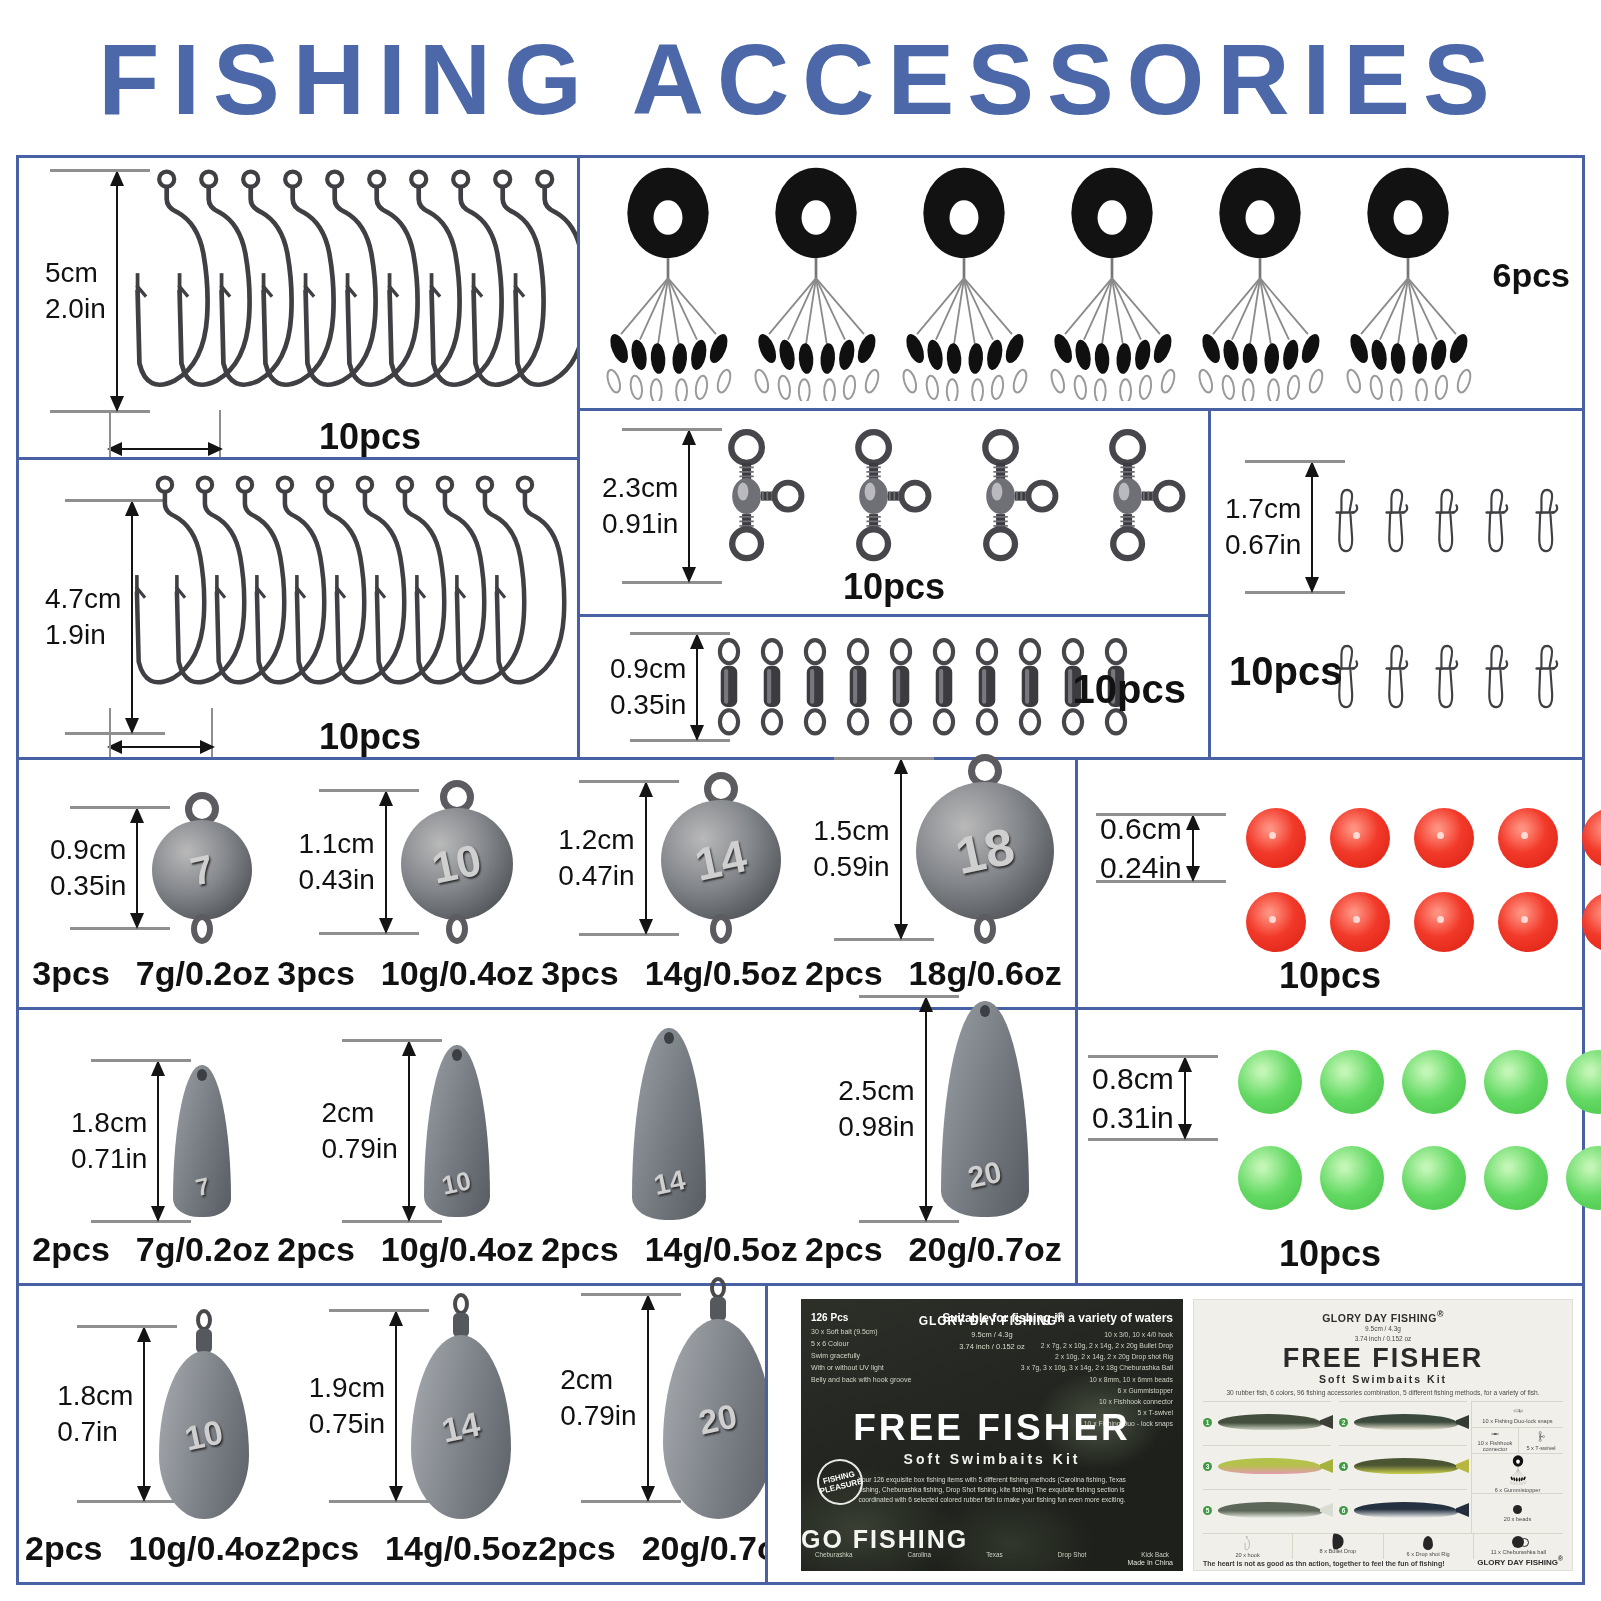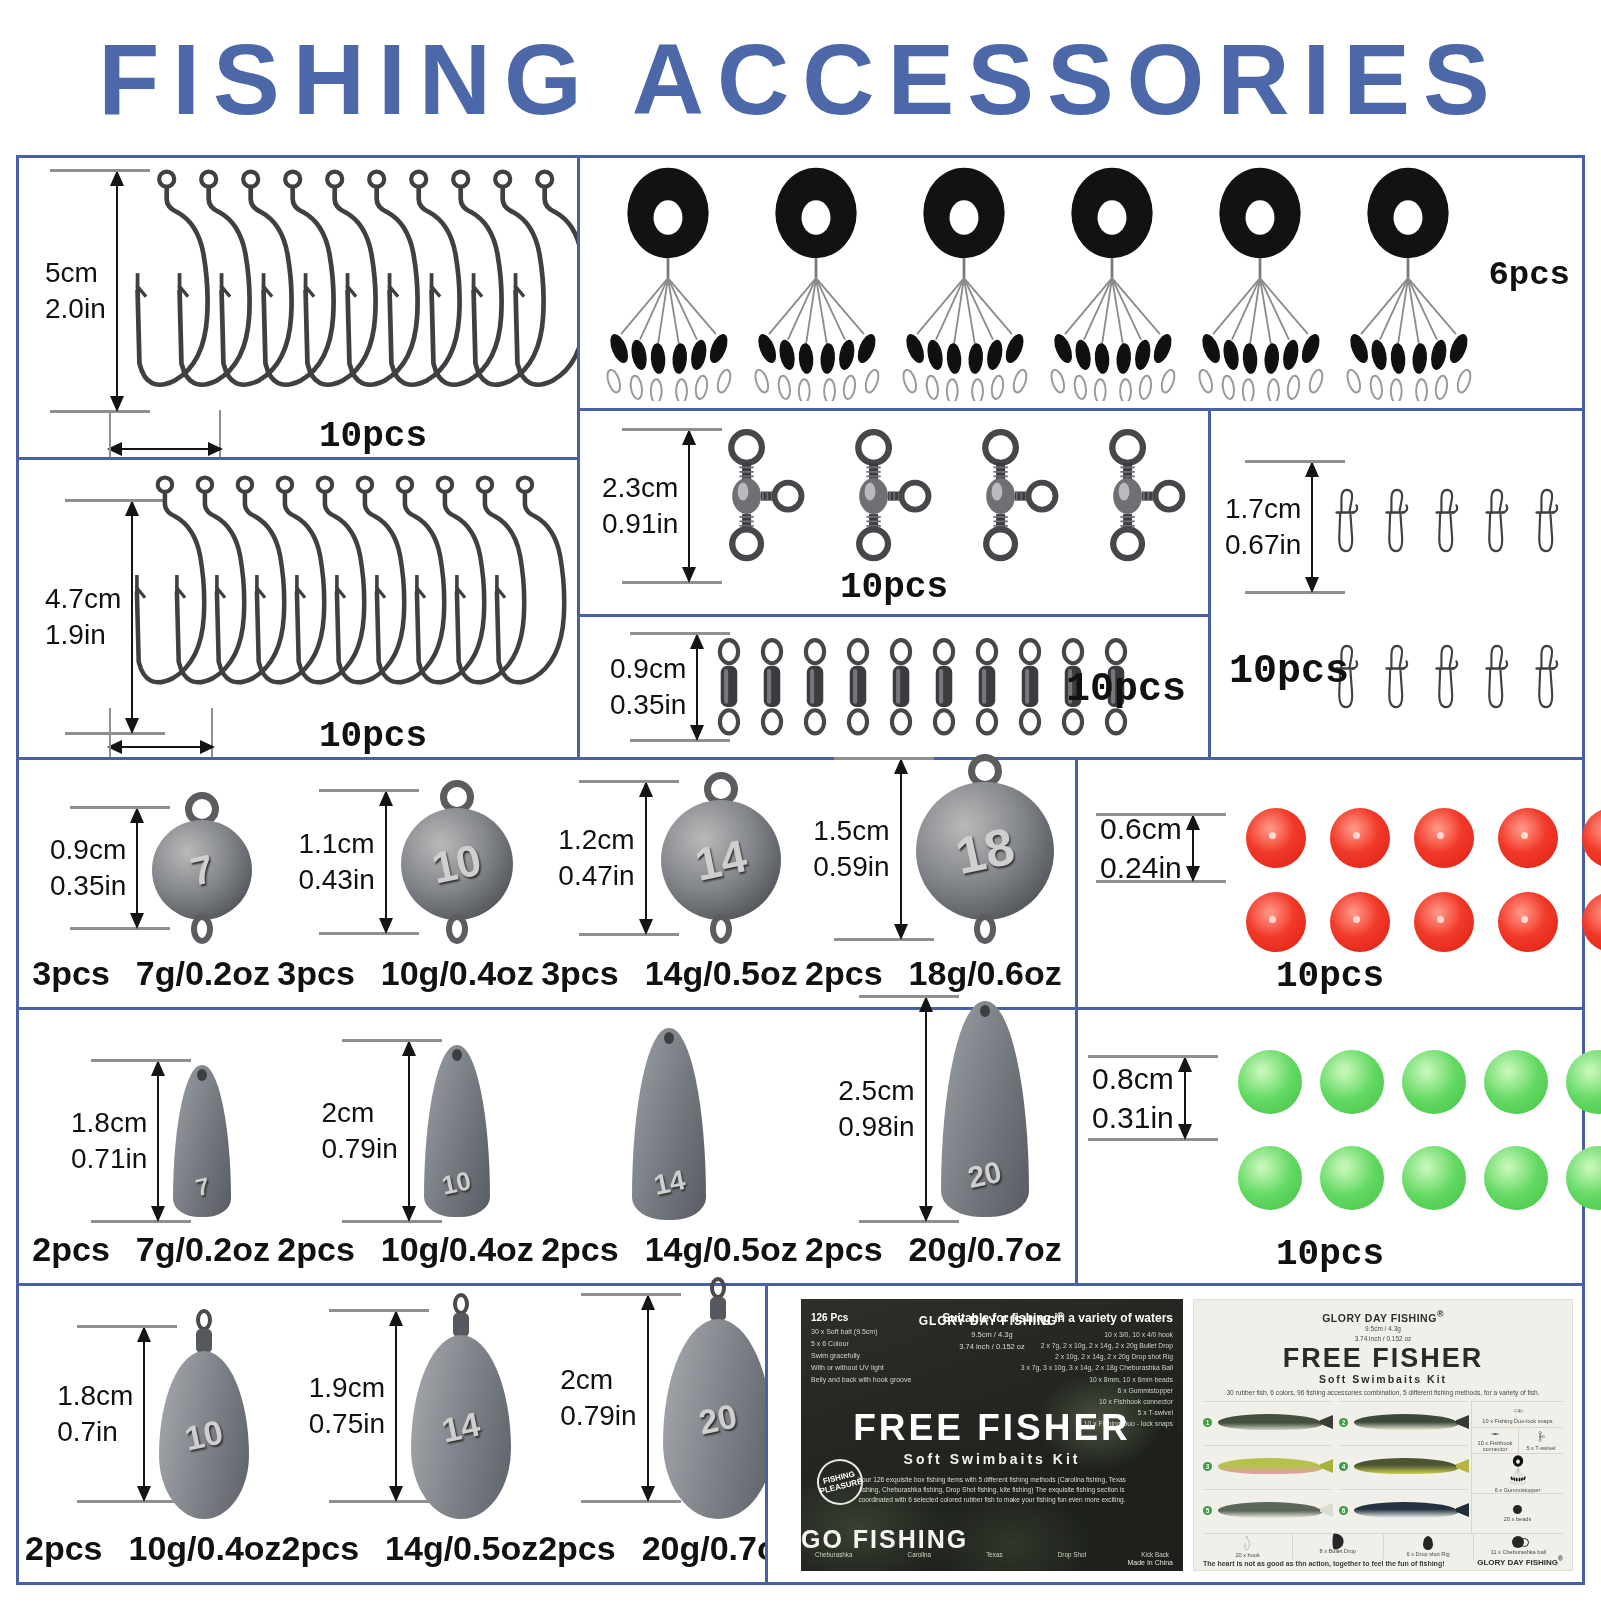--- a/index.html
+++ b/index.html
@@ -20,21 +20,21 @@
   .vdim .capt,.vdim .capb{position:absolute;left:-66px;width:100px;height:3px;background:#8f8f8f;}
   .vdim .capt{top:-3px;} .vdim .capb{bottom:-3px;}
   .hdim{position:absolute;font-size:28px;text-align:center;}
   .hdim .hbar{position:relative;height:2px;background:#141414;margin:0 0 6px 0;}
   .hdim .hbar::before{content:"";position:absolute;left:-2px;top:-6px;
       border-top:7px solid transparent;border-bottom:7px solid transparent;border-right:15px solid #141414;}
   .hdim .hbar::after{content:"";position:absolute;right:-2px;top:-6px;
       border-top:7px solid transparent;border-bottom:7px solid transparent;border-left:15px solid #141414;}
   .hdim .cl,.hdim .cr{position:absolute;top:-38px;width:2px;height:110px;background:#8f8f8f;}
   .hdim .cl{left:0;} .hdim .cr{right:0;}
-  .pcs{font-weight:700;font-size:36px;font-family:Liberation Mono, monospace;}
+  .pcs{font-weight:700;font-size:36px;}
 
   
   .hookrow{position:absolute;display:flex;}
   .hookrow svg{flex:0 0 auto;}
   .metal{stroke:#3f3f44;fill:none;}
 
   .bobrow{position:absolute;left:14px;top:8px;right:100px;display:flex;justify-content:space-between;}
   .swivrow{display:flex;align-items:center;gap:10px;}
   .barrow{display:flex;align-items:center;gap:5px;}
   .snaprow{display:flex;gap:20px;}

